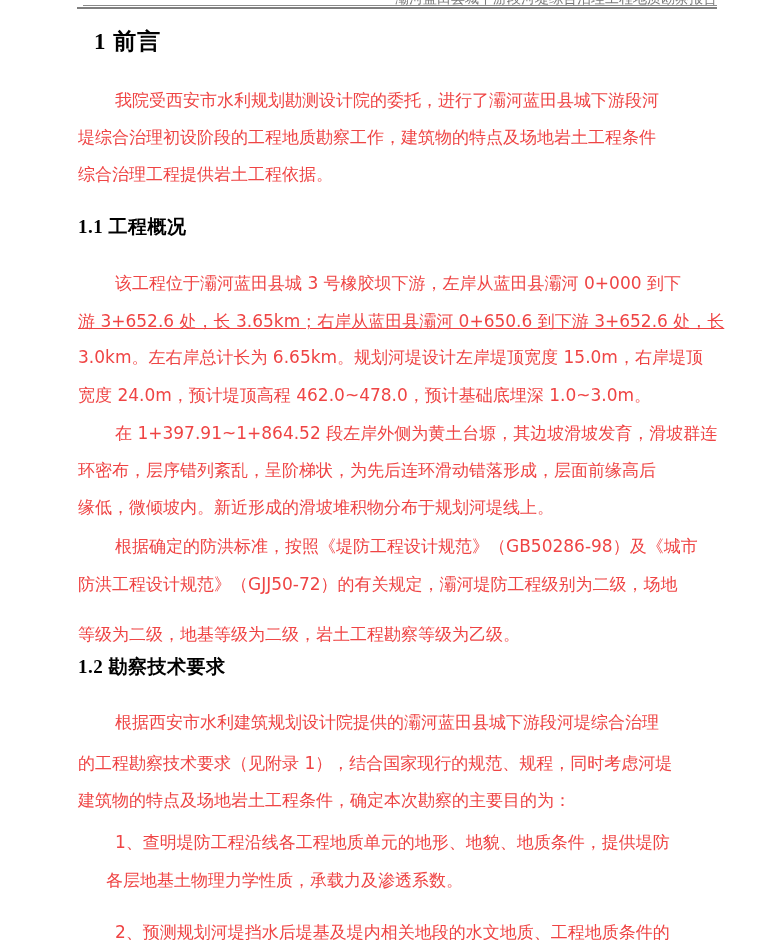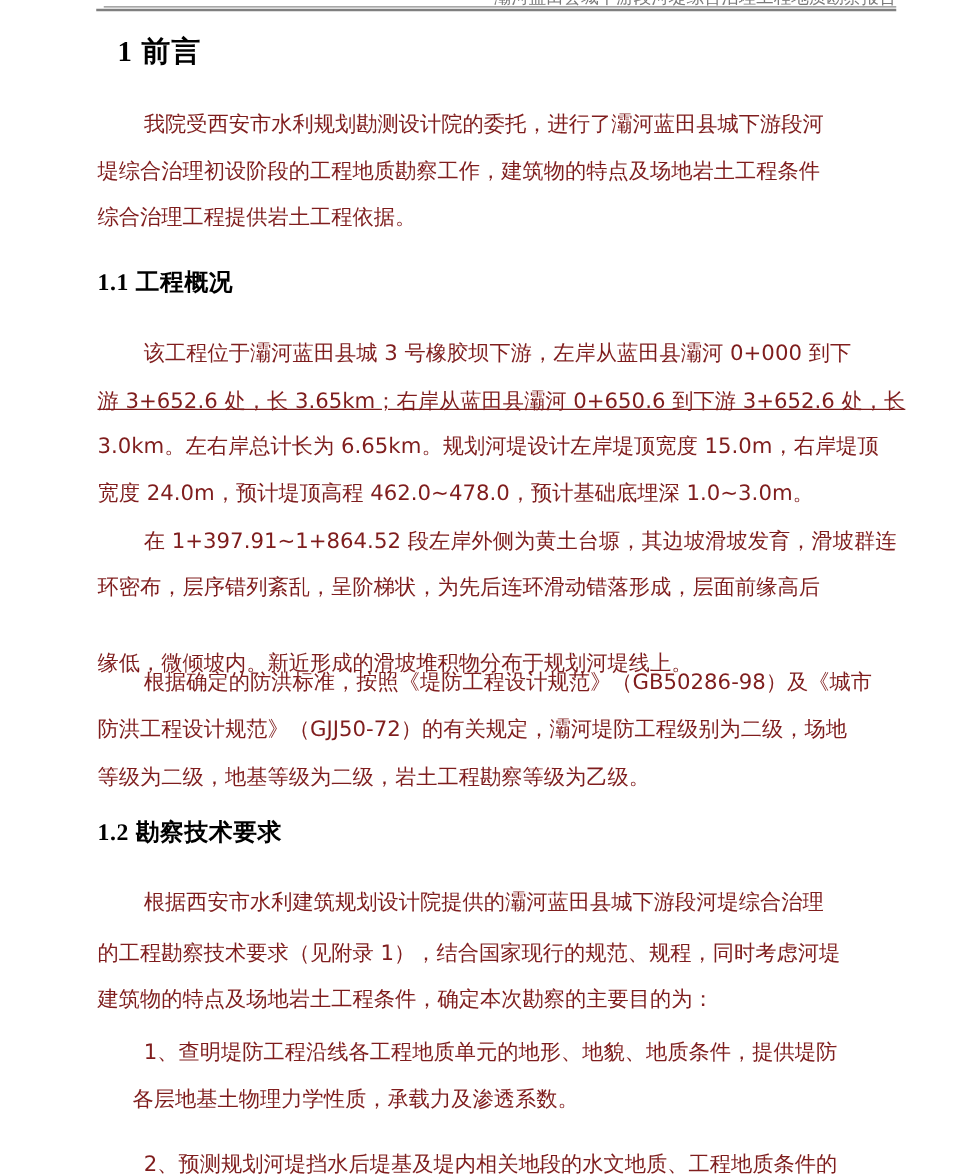--- a/index.html
+++ b/index.html
@@ -79,21 +79,21 @@
       left: 0;
       width: 642px;
     }
     .line {
       position: absolute;
       left: 0;
       font-family: "DejaVu Sans", sans-serif;
       font-size: 17px;
       line-height: 24px;
       white-space: nowrap;
-      color: #7f1d1d;
+      color: #ef4444;
     }
     .line.indent { left: 37px; }
   </style>
 </head>
 <body>
 
 <div class="page-header">
   <div class="page-header-text">灞河蓝田县城下游段河堤综合治理工程地质勘察报告</div>
   <div class="header-rule-thin"></div>
   <div class="header-rule-thick"></div>
@@ -114,27 +114,27 @@
   <div class="para" style="top:271px;">
     <div class="line indent" style="top:0px;">该工程位于灞河蓝田县城 3 号橡胶坝下游，左岸从蓝田县灞河 0+000 到下</div>
     <div class="line" style="top:38px;text-decoration:underline;">游 3+652.6 处，长 3.65km；右岸从蓝田县灞河 0+650.6 到下游 3+652.6 处，长</div>
     <div class="line" style="top:74px;">3.0km。左右岸总计长为 6.65km。规划河堤设计左岸堤顶宽度 15.0m，右岸堤顶</div>
     <div class="line" style="top:112px;">宽度 24.0m，预计堤顶高程 462.0~478.0，预计基础底埋深 1.0~3.0m。</div>
   </div>
 
   <div class="para" style="top:421px;">
     <div class="line indent" style="top:0px;">在 1+397.91~1+864.52 段左岸外侧为黄土台塬，其边坡滑坡发育，滑坡群连</div>
     <div class="line" style="top:37px;">环密布，层序错列紊乱，呈阶梯状，为先后连环滑动错落形成，层面前缘高后</div>
-    <div class="line" style="top:74px;margin-top:24px;">缘低，微倾坡内。新近形成的滑坡堆积物分布于规划河堤线上。</div>
+    <div class="line" style="top:74px;">缘低，微倾坡内。新近形成的滑坡堆积物分布于规划河堤线上。</div>
   </div>
 
   <div class="para" style="top:534px;">
     <div class="line indent" style="top:0px;">根据确定的防洪标准，按照《堤防工程设计规范》（GB50286-98）及《城市</div>
     <div class="line" style="top:38px;">防洪工程设计规范》（GJJ50-72）的有关规定，灞河堤防工程级别为二级，场地</div>
-    <div class="line" style="top:76px;">等级为二级，地基等级为二级，岩土工程勘察等级为乙级。</div>
+    <div class="line" style="top:88px;">等级为二级，地基等级为二级，岩土工程勘察等级为乙级。</div>
   </div>
 
   <div class="h2" style="top:654px;">1.2 勘察技术要求</div>
 
   <div class="para" style="top:710px;">
     <div class="line indent" style="top:0px;">根据西安市水利建筑规划设计院提供的灞河蓝田县城下游段河堤综合治理</div>
     <div class="line" style="top:41px;">的工程勘察技术要求（见附录 1），结合国家现行的规范、规程，同时考虑河堤</div>
     <div class="line" style="top:78px;">建筑物的特点及场地岩土工程条件，确定本次勘察的主要目的为：</div>
   </div>
 

